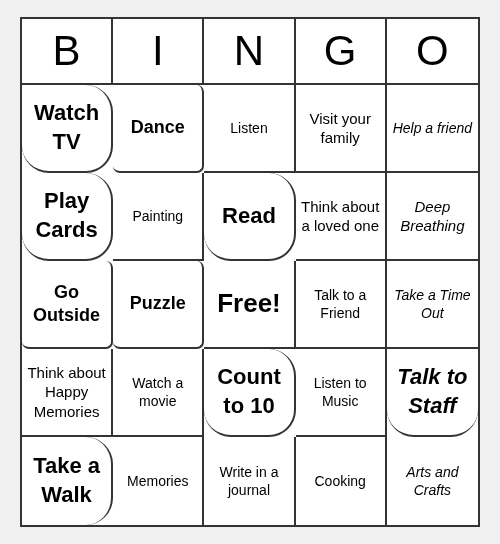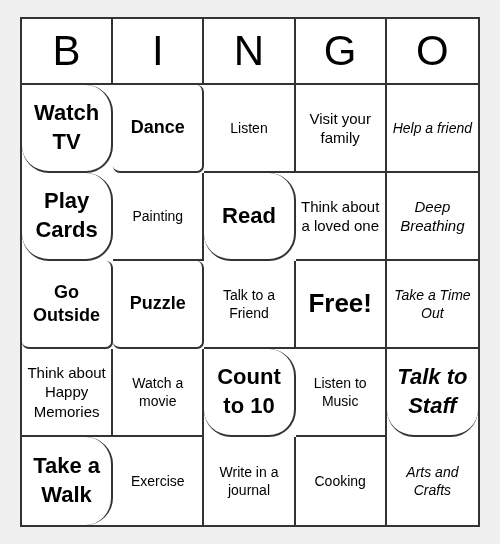--- a/index.html
+++ b/index.html
@@ -104,27 +104,27 @@
       <div class="bingo-cell">Listen</div>
       <div class="bingo-cell small-text">Visit your family</div>
       <div class="bingo-cell">Help a friend</div>
       <div class="bingo-cell large-text">Play Cards</div>
       <div class="bingo-cell">Painting</div>
       <div class="bingo-cell large-text">Read</div>
       <div class="bingo-cell small-text">Think about a loved one</div>
       <div class="bingo-cell small-text">Deep Breathing</div>
       <div class="bingo-cell medium-text">Go Outside</div>
       <div class="bingo-cell medium-text">Puzzle</div>
+      <div class="bingo-cell free">Free!</div>
       <div class="bingo-cell">Talk to a Friend</div>
-      <div class="bingo-cell free">Free!</div>
       <div class="bingo-cell">Take a Time Out</div>
       <div class="bingo-cell small-text">Think about Happy Memories</div>
       <div class="bingo-cell">Watch a movie</div>
       <div class="bingo-cell large-text">Count to 10</div>
       <div class="bingo-cell">Listen to Music</div>
       <div class="bingo-cell large-text">Talk to Staff</div>
       <div class="bingo-cell large-text">Take a Walk</div>
-      <div class="bingo-cell">Exercise</div>
+      <div class="bingo-cell">Memories</div>
       <div class="bingo-cell">Write in a journal</div>
       <div class="bingo-cell">Cooking</div>
       <div class="bingo-cell">Arts and Crafts</div>
     </div>
 </div>
 
 </body></html>

